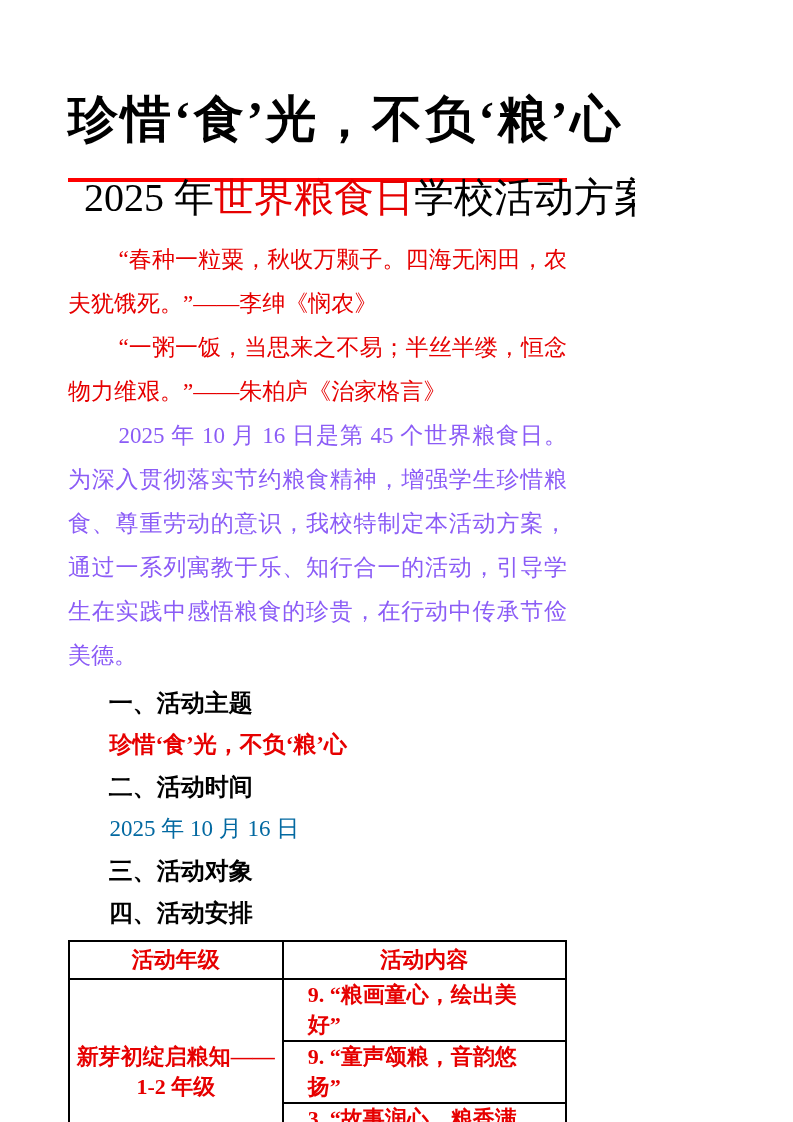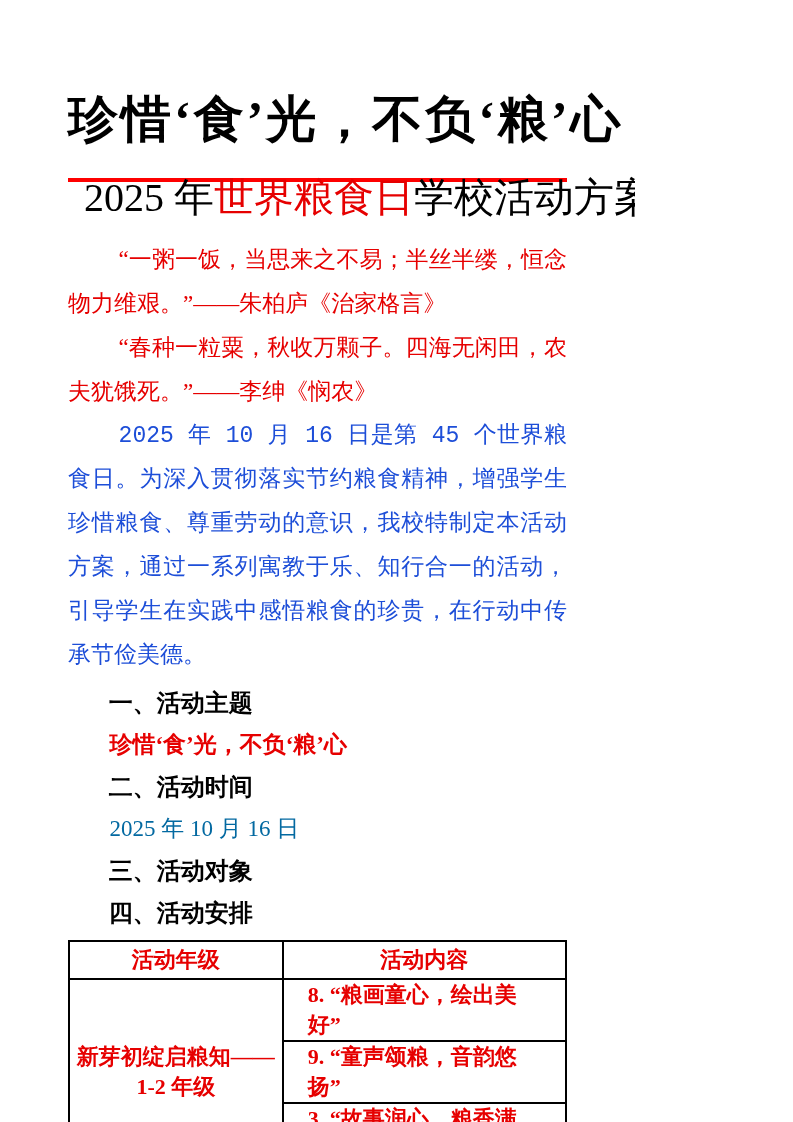--- a/index.html
+++ b/index.html
@@ -64,22 +64,21 @@
     line-height: 44px;
     text-indent: 2.2em;
     text-align: justify;
   }
   .quotes-block { margin-top: 12px; }
   .quote {
     color: #e60000;
     font-family: "Liberation Serif", "DejaVu Serif", serif;
   }
   .intro {
-    color: #1d4ed8;
-    font-family: Liberation Mono, monospace;
+    color: #8b5cf6;
   }
 
   
   .sections { margin-top: 4px; }
   .section-heading {
     margin: 0;
     font-size: 24px;
     line-height: 42px;
     font-weight: bold;
     text-indent: 1.7em;
@@ -136,22 +135,22 @@
   <div class="content">
 
     <h1 class="doc-title">珍惜‘食’光，不负‘粮’心</h1>
 
     <div class="subtitle-wrap">
       <div class="red-rule"></div>
       <h2 class="doc-subtitle"><span>2025 年</span><span class="red-part">世界粮食日</span><span>学校活动方案</span></h2>
     </div>
 
     <div class="quotes-block">
+      <p class="quote">“春种一粒粟，秋收万颗子。四海无闲田，农夫犹饿死。”——李绅《悯农》</p>
       <p class="quote">“一粥一饭，当思来之不易；半丝半缕，恒念物力维艰。”——朱柏庐《治家格言》</p>
-      <p class="quote">“春种一粒粟，秋收万颗子。四海无闲田，农夫犹饿死。”——李绅《悯农》</p>
     </div>
 
     <p class="intro">2025 年 10 月 16 日是第 45 个世界粮食日。为深入贯彻落实节约粮食精神，增强学生珍惜粮食、尊重劳动的意识，我校特制定本活动方案，通过一系列寓教于乐、知行合一的活动，引导学生在实践中感悟粮食的珍贵，在行动中传承节俭美德。</p>
 
     <div class="sections">
       <h3 class="section-heading">一、活动主题</h3>
       <p class="section-text red-theme">珍惜‘食’光，不负‘粮’心</p>
 
       <h3 class="section-heading">二、活动时间</h3>
       <p class="section-text">2025 年 10 月 16 日</p>
@@ -166,21 +165,21 @@
         <col class="col-grade">
         <col class="col-content">
       </colgroup>
       <tbody>
         <tr>
           <th>活动年级</th>
           <th>活动内容</th>
         </tr>
         <tr>
           <td class="group-cell" rowspan="3">新芽初绽启粮知——1-2 年级</td>
-          <td>8. “粮画童心，绘出美好”</td>
+          <td>9. “粮画童心，绘出美好”</td>
         </tr>
         <tr>
           <td>9. “童声颂粮，音韵悠扬”</td>
         </tr>
         <tr>
           <td>3. “故事润心，粮香满溢”</td>
         </tr>
       </tbody>
     </table>
 

